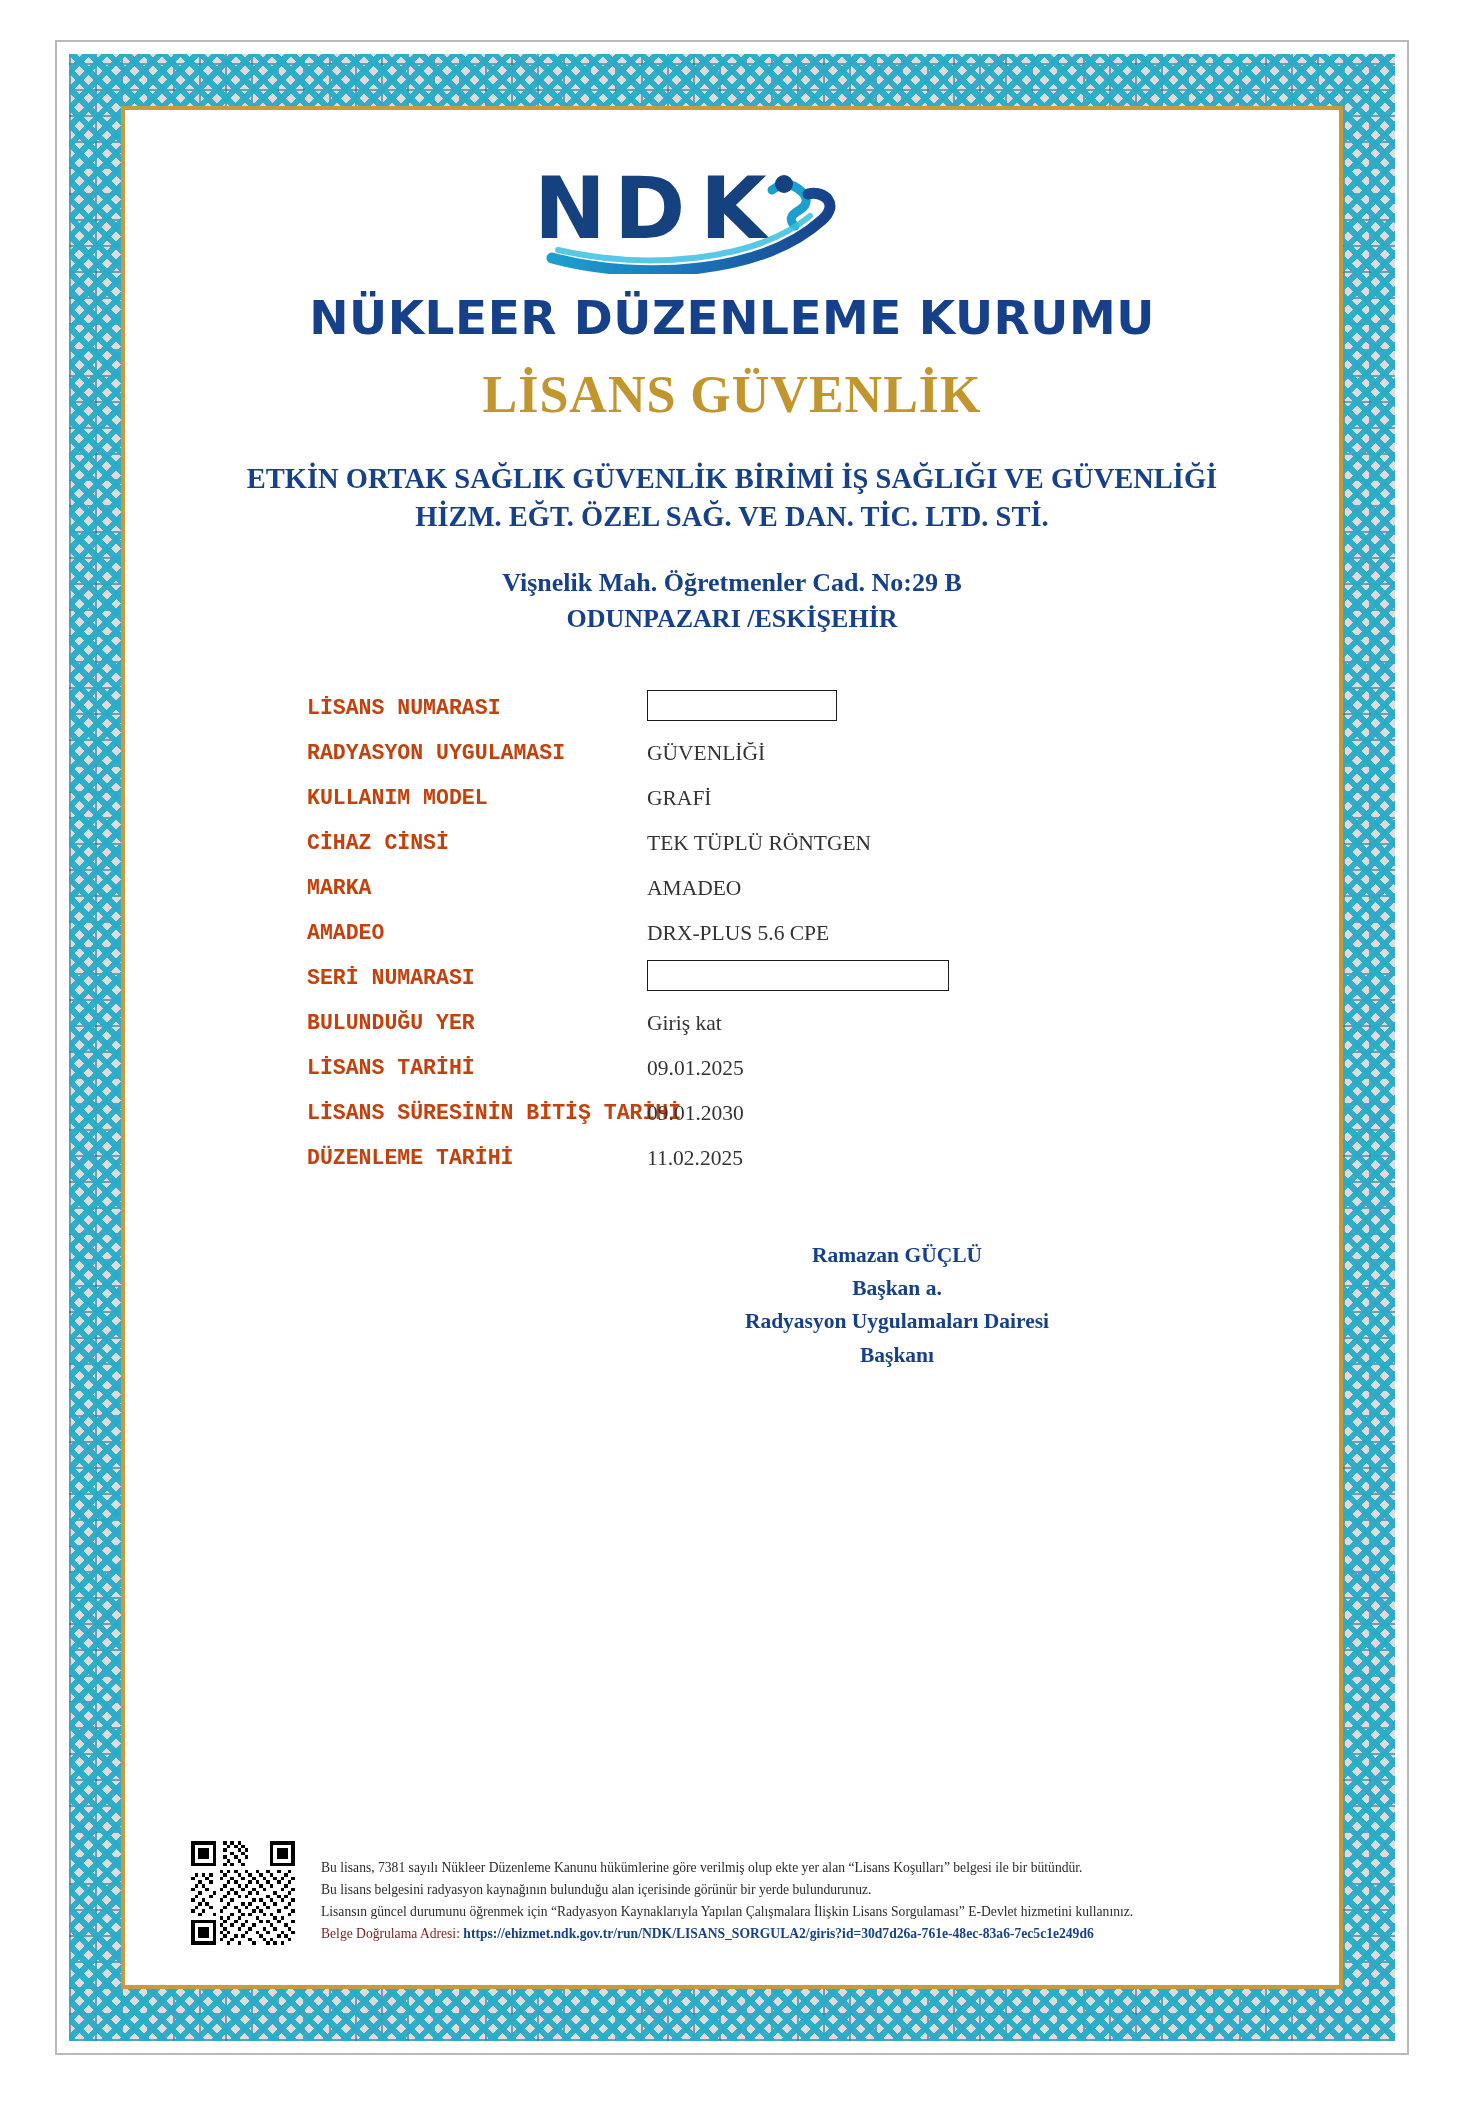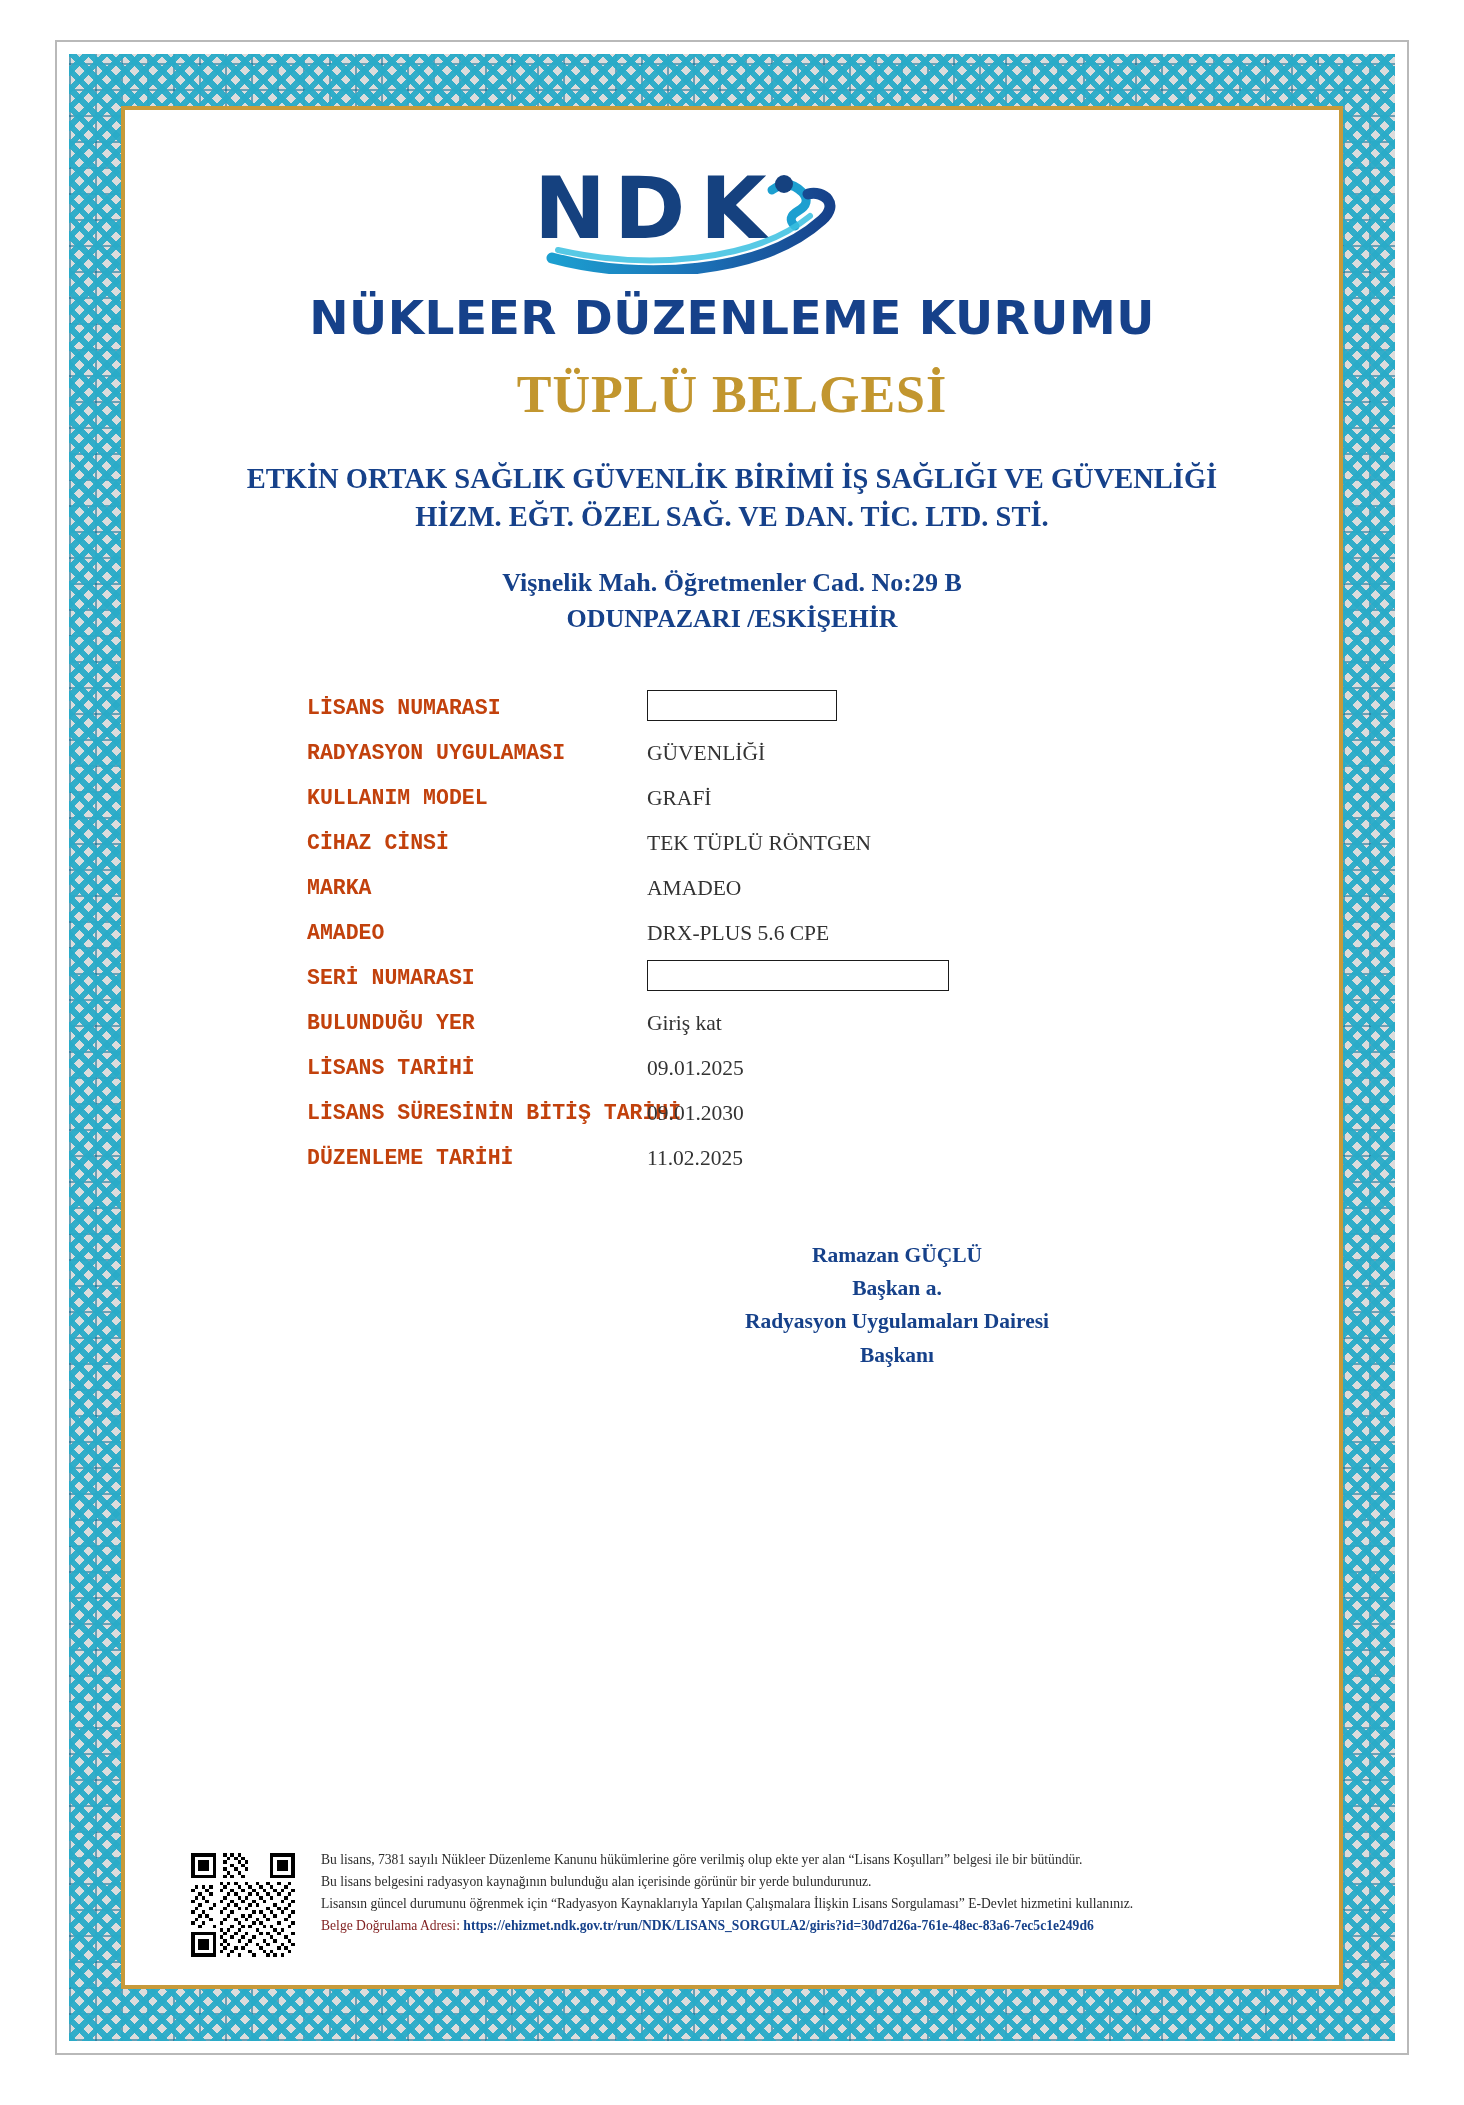--- a/index.html
+++ b/index.html
@@ -158,23 +158,23 @@
     font-size: 21.5px;
     color: #16418a;
     line-height: 1.55;
   }
 
   
   .footer {
     position: absolute;
     left: 0;
     right: 0;
-    bottom: 8px;
+    bottom: 20px;
     display: flex;
-    align-items: flex-start;
+    align-items: flex-end;
     padding-left: 26px;
     padding-right: 10px;
   }
   .qr {
     width: 104px;
     height: 104px;
     flex: 0 0 104px;
     margin-top: 4px;
   }
   .footer-text {
@@ -216,21 +216,21 @@
                 <text x="178" y="84" font-size="86" letter-spacing="-2">K</text>
               </g>
               <path d="M250 36 q16 -12 30 2 q10 11 -4 19 q-12 7 -3 15" fill="none" stroke="#1c9fd0" stroke-width="9" stroke-linecap="round"></path>
               <circle cx="262" cy="30" r="9" fill="#15417f"></circle>
               <path d="M30 104 C 120 128, 240 120, 300 66 C 318 50, 302 36, 286 40" fill="none" stroke="url(#swoosh)" stroke-width="11" stroke-linecap="round"></path>
               <path d="M36 96 C 124 116, 232 108, 288 62" fill="none" stroke="#39c0e0" stroke-width="6" stroke-linecap="round" opacity="0.85"></path>
             </svg>
           </div>
 
           <div class="org-title">NÜKLEER DÜZENLEME KURUMU</div>
-          <div class="doc-title">TÜPLÜ BELGESİ</div>
+          <div class="doc-title">LİSANS GÜVENLİK</div>
 
           <div class="company">ETKİN ORTAK SAĞLIK GÜVENLİK BİRİMİ İŞ SAĞLIĞI VE GÜVENLİĞİ HİZM. EĞT. ÖZEL SAĞ. VE DAN. TİC. LTD. STİ.</div>
 
           <div class="address">
             <div>Vişnelik Mah. Öğretmenler Cad. No:29 B</div>
             <div>ODUNPAZARI /ESKİŞEHİR</div>
           </div>
 
           <div class="fields">
 

